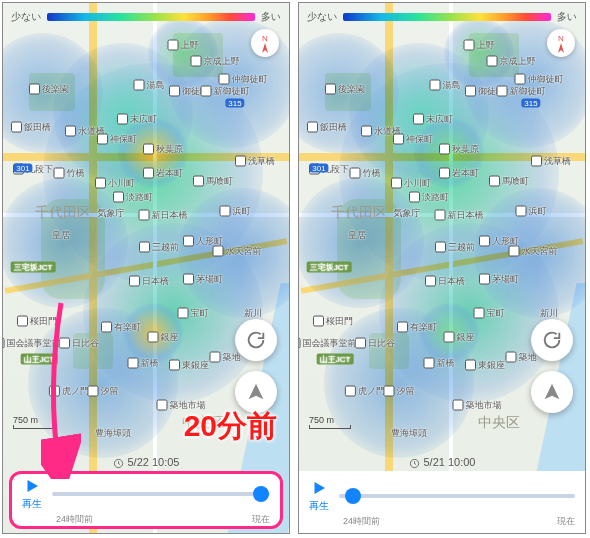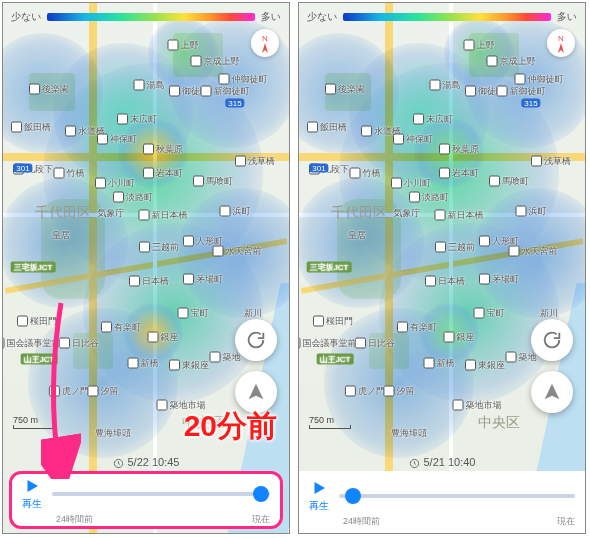--- a/index.html
+++ b/index.html
@@ -160,21 +160,21 @@
     </div>
     <div class="scale">
       <span>750 m</span>
       <div class="line"></div>
     </div>
 
     <div class="ts">
       <svg class="clk" width="11" height="11" viewBox="0 0 24 24">
           <circle cx="12" cy="12" r="9" fill="none" stroke="#666" stroke-width="2"></circle>
           <path d="M12 7v5l3 2" stroke="#666" stroke-width="2" fill="none"></path>
-        </svg><span>5/22 10:45</span>
+        </svg><span>5/22 10:05</span>
     </div>
 
     <div class="footer hl">
       <div class="slrow">
         <div class="play">
           <svg viewBox="0 0 24 24">
               <path d="M6 4l14 8-14 8z"></path>
             </svg>
           <span>再生</span>
         </div>
@@ -300,21 +300,21 @@
     </div>
     <div class="scale">
       <span>750 m</span>
       <div class="line"></div>
     </div>
 
     <div class="ts">
       <svg class="clk" width="11" height="11" viewBox="0 0 24 24">
           <circle cx="12" cy="12" r="9" fill="none" stroke="#666" stroke-width="2"></circle>
           <path d="M12 7v5l3 2" stroke="#666" stroke-width="2" fill="none"></path>
-        </svg><span>5/21 10:40</span>
+        </svg><span>5/21 10:00</span>
     </div>
 
     <div class="footer">
       <div class="slrow">
         <div class="play">
           <svg viewBox="0 0 24 24">
               <path d="M6 4l14 8-14 8z"></path>
             </svg>
           <span>再生</span>
         </div>

